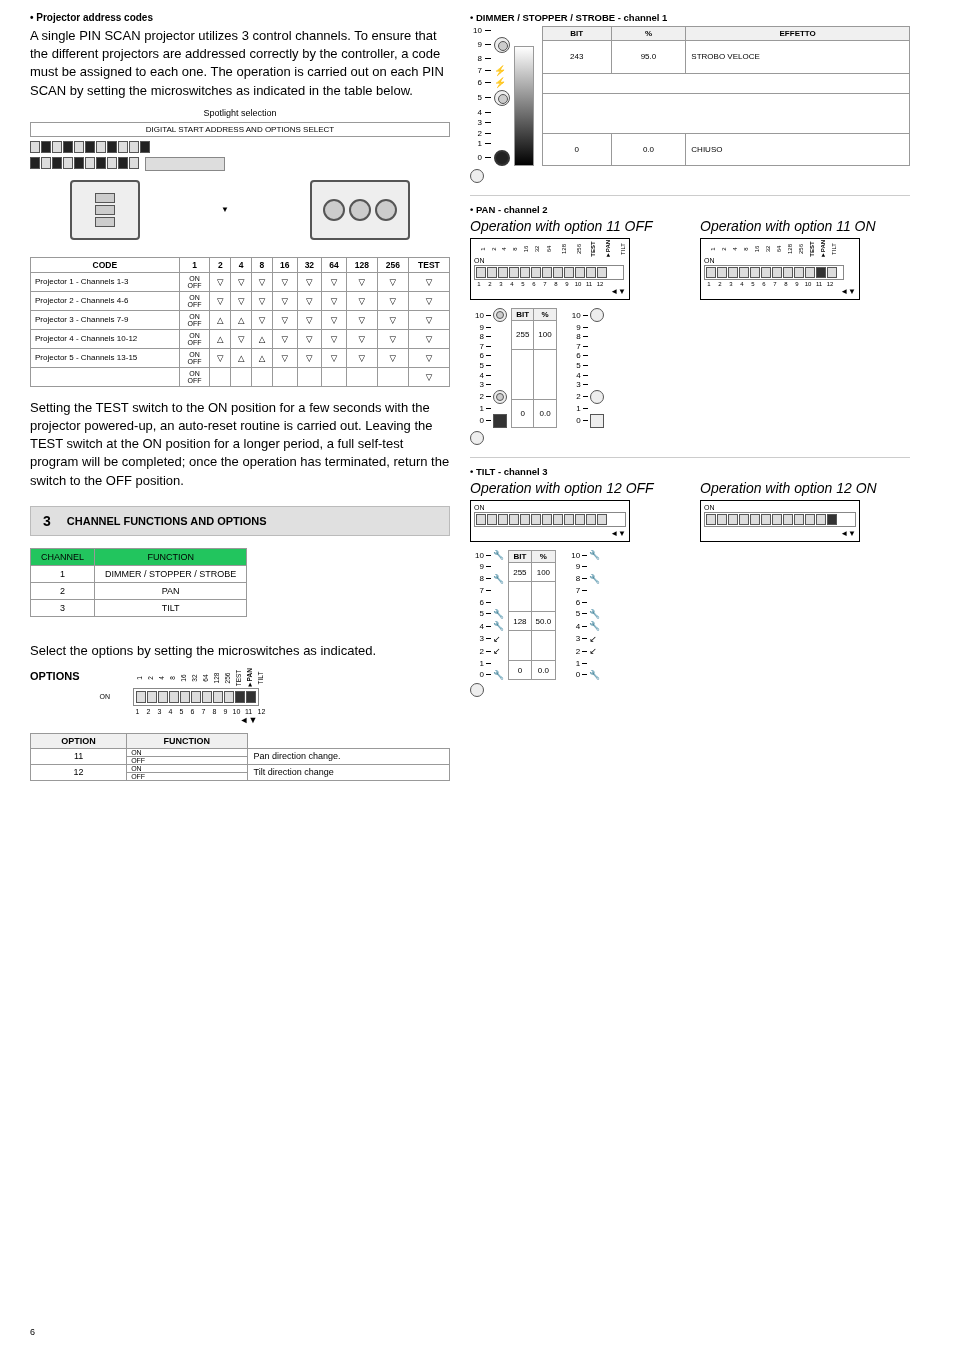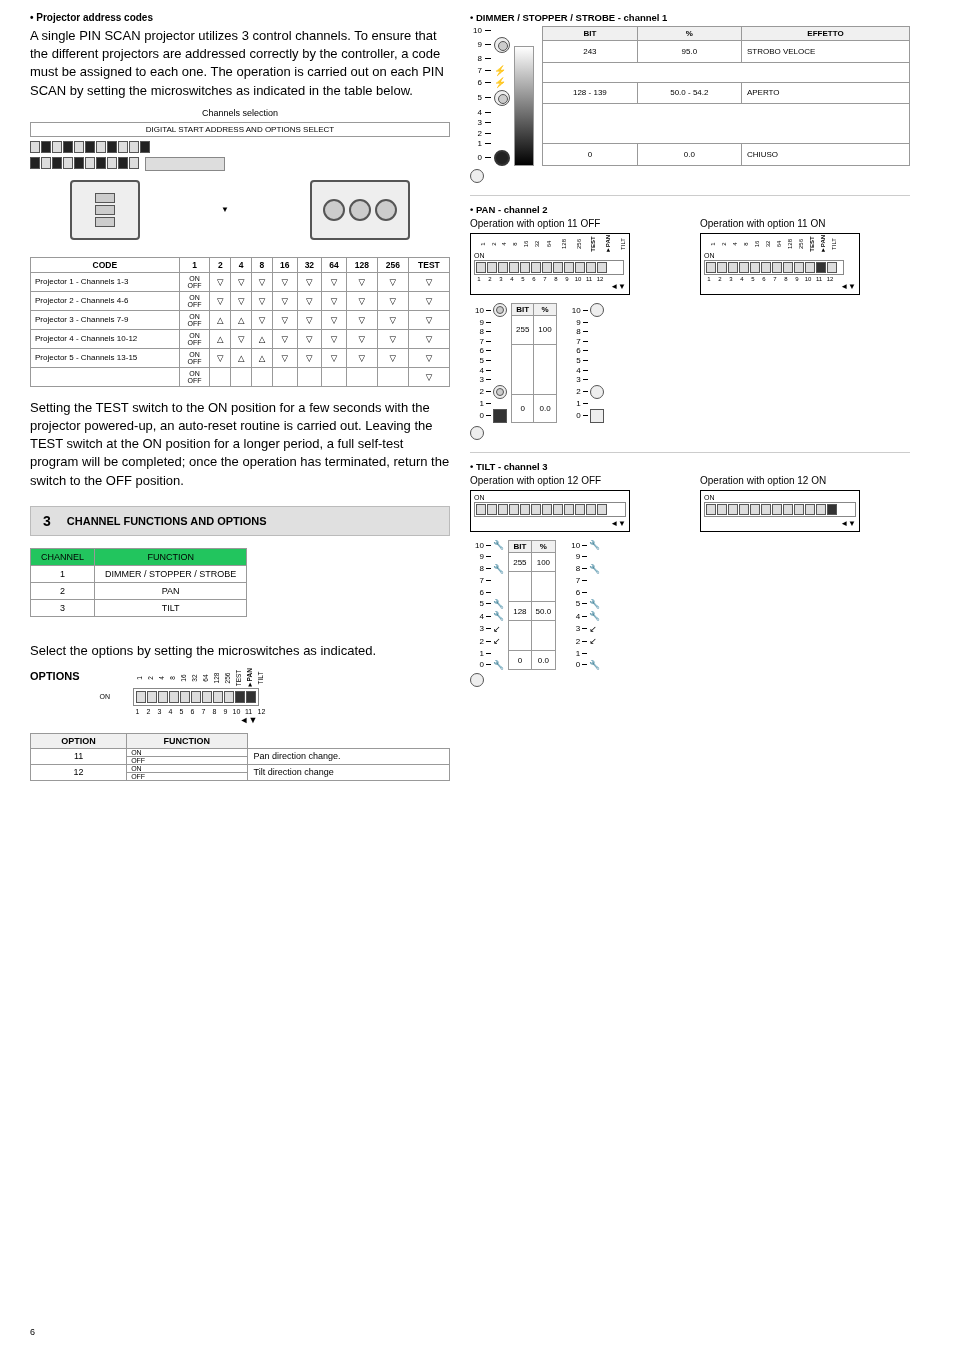--- a/index.html
+++ b/index.html
@@ -148,21 +148,22 @@
     .option-table th {
       background: #f0f0f0;
       font-weight: bold;
       text-align: center;
     }
     
     .right-section {
       margin-bottom: 12px;
     }
     .italic-label {
-      font-size: 10px;
+      font-style: italic;
+      font-size: 14px;
       margin-bottom: 4px;
     }
     .effetto-table {
       border-collapse: collapse;
       font-size: 8px;
       flex: 1;
     }
     .effetto-table th, .effetto-table td {
       border: 1px solid #999;
       padding: 2px 5px;
@@ -215,21 +216,21 @@
 
 <div class="page">
   <div class="two-col">
 
     <div class="left-col">
 
       <h3>• Projector address codes</h3>
       <p>A single PIN SCAN projector utilizes 3 control channels. To ensure that the different projectors are addressed correctly by the controller, a code must be assigned to each one. The operation is carried out on each PIN SCAN by setting the microswitches as indicated in the table below.</p>
 
       <div class="spotlight-section">
-        <div class="spotlight-label">Channels selection</div>
+        <div class="spotlight-label">Spotlight selection</div>
 
         <div class="digital-label">DIGITAL START ADDRESS AND OPTIONS SELECT</div>
 
         <div style="display:flex; gap:6px; margin-bottom:4px;">
           <div class="dip-switches">
             <div class="dip-switch"></div>
             <div class="dip-switch on"></div>
             <div class="dip-switch"></div>
             <div class="dip-switch on"></div>
             <div class="dip-switch"></div>
@@ -562,25 +563,20 @@
               </tr>
             </thead>
             <tbody>
               <tr>
                 <td>243</td>
                 <td>95.0</td>
                 <td>STROBO VELOCE</td>
               </tr>
               <tr>
                 <td colspan="3" style="height:20px;"></td>
-              </tr>
-              <tr>
-                <td>128 - 139</td>
-                <td>50.0 - 54.2</td>
-                <td>APERTO</td>
               </tr>
               <tr>
                 <td colspan="3" style="height:40px;"></td>
               </tr>
               <tr>
                 <td>0</td>
                 <td>0.0</td>
                 <td>CHIUSO</td>
               </tr>
             </tbody>

